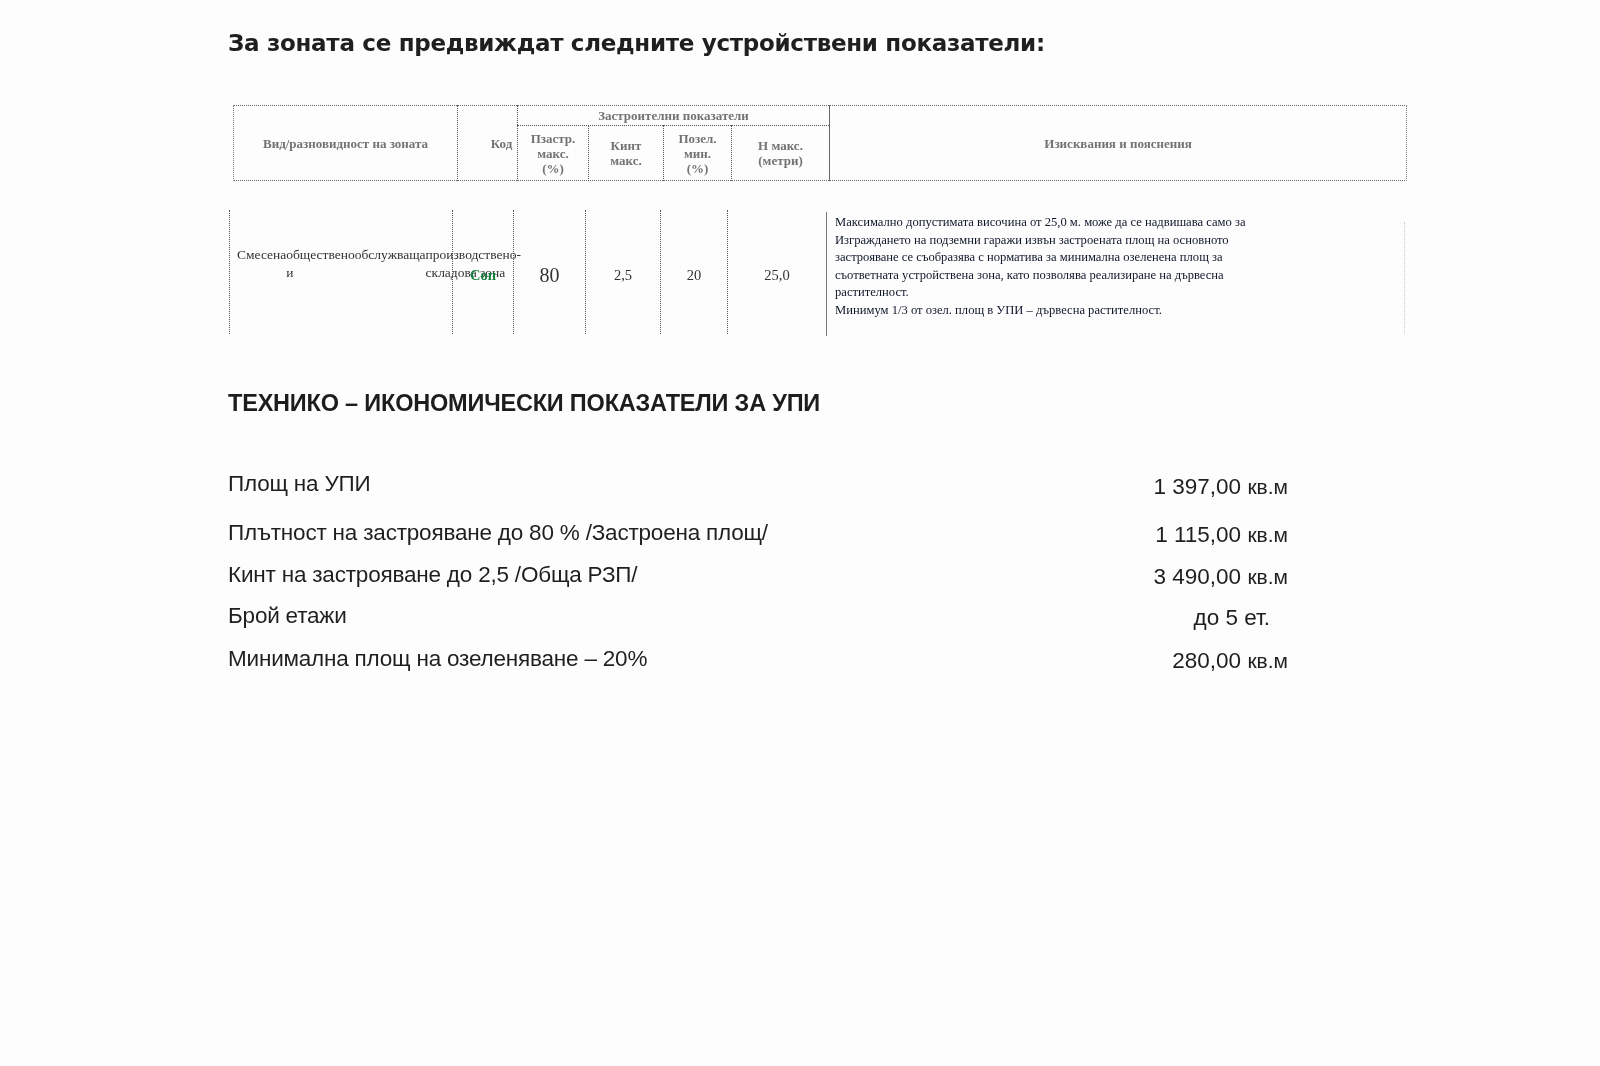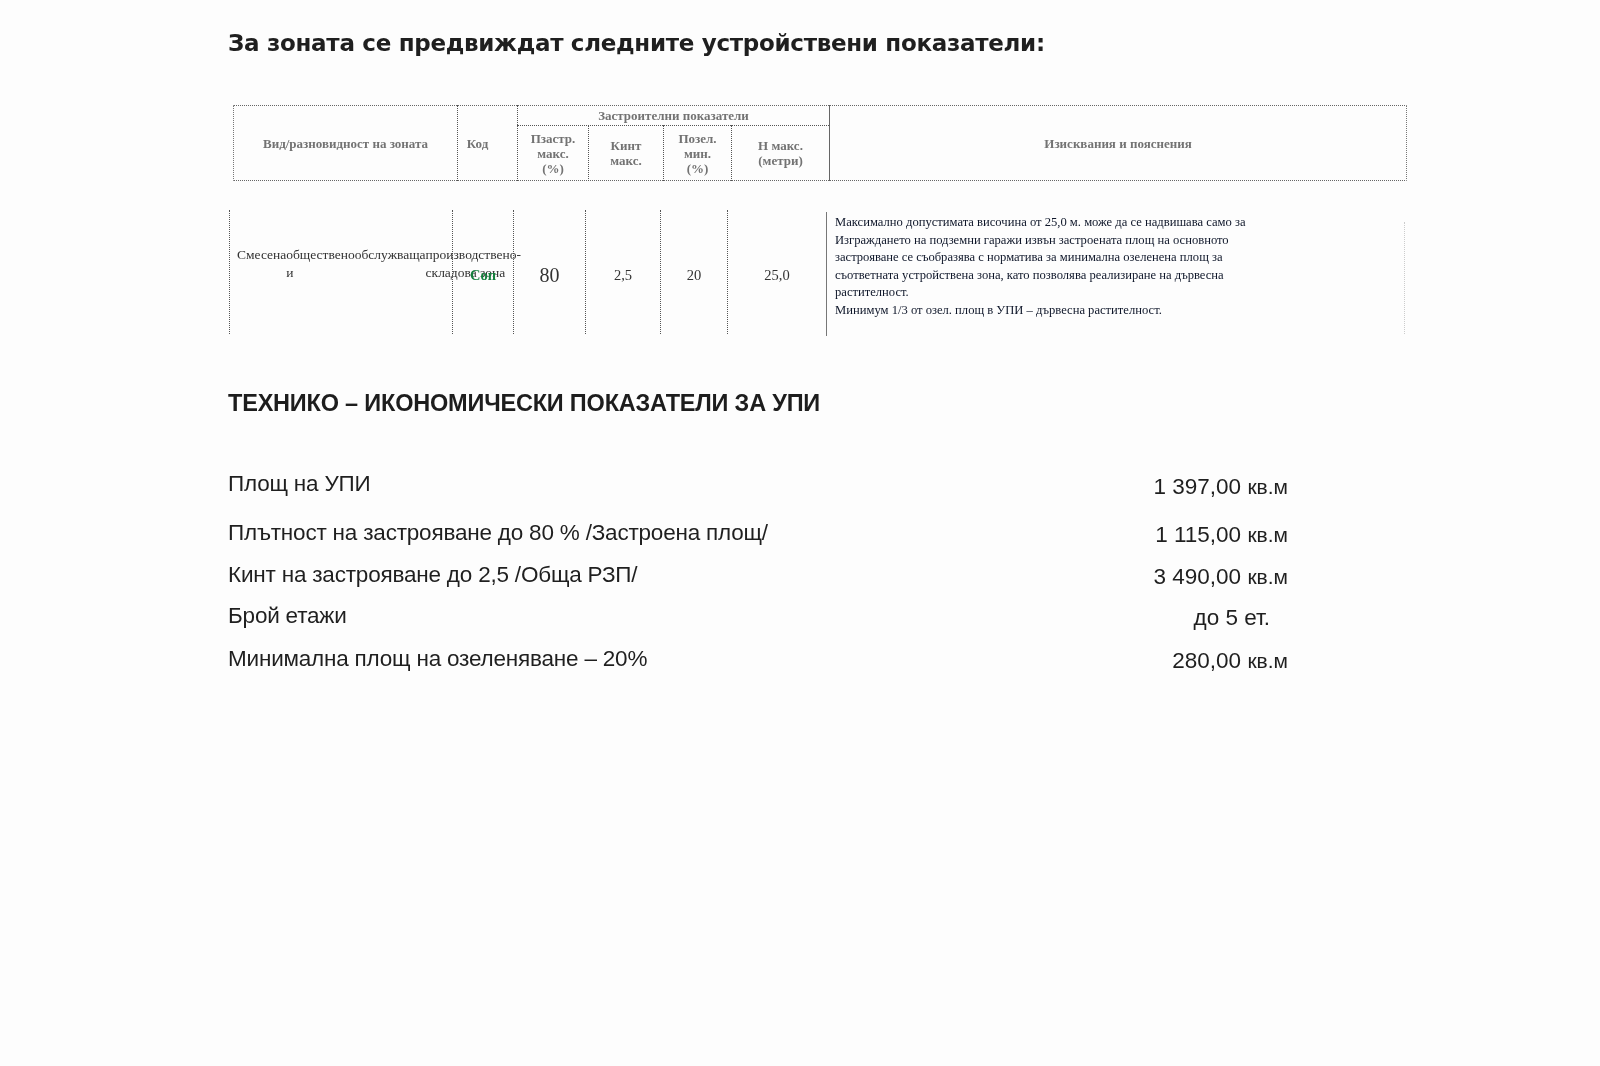--- a/index.html
+++ b/index.html
@@ -143,21 +143,21 @@
   <div class="vline" style="left:457px; top:105px; height:76px;"></div>
   <div class="vline" style="left:517px; top:105px; height:76px;"></div>
   <div class="vline" style="left:588px; top:125px; height:56px;"></div>
   <div class="vline" style="left:663px; top:125px; height:56px;"></div>
   <div class="vline" style="left:731px; top:125px; height:56px;"></div>
   <div class="vline" style="left:829px; top:105px; height:76px; border-left:1px solid #666;"></div>
 
   <div class="hline" style="left:517px; top:125px; width:312px;"></div>
 
   <div class="cell" style="left:234px; top:106px; width:223px; height:74px;">Вид/разновидност на зоната</div>
-  <div class="cell" style="left:448px; top:106px; width:59px; height:74px;">Код</div>
+  <div class="cell" style="left:472px; top:106px; width:59px; height:74px;">Код</div>
   <div class="cell" style="left:518px; top:106px; width:311px; height:19px;">Застроителни показатели</div>
 
   <div class="cell" style="left:518px; top:126px; width:70px; height:54px; flex-direction:column;">
     <span>Пзастр.</span>
     <span>макс.</span>
     <span>(%)</span>
   </div>
   <div class="cell" style="left:589px; top:126px; width:74px; height:54px; flex-direction:column;">
     <span>Кинт</span>
     <span>макс.</span>

